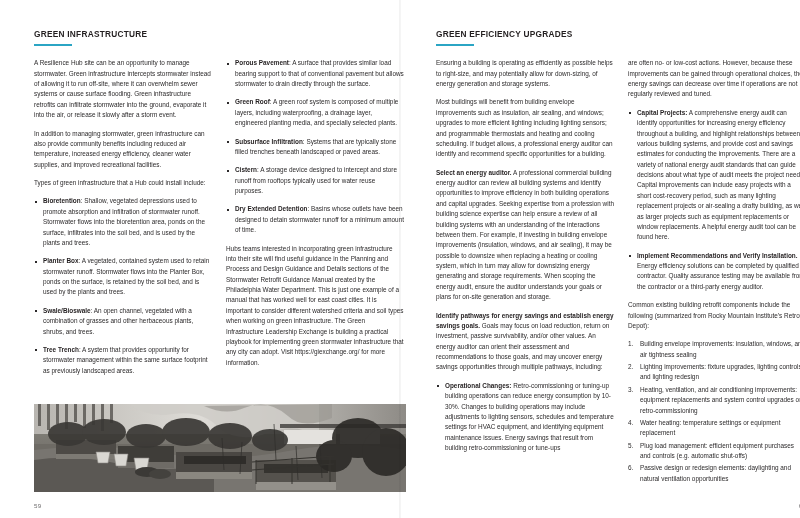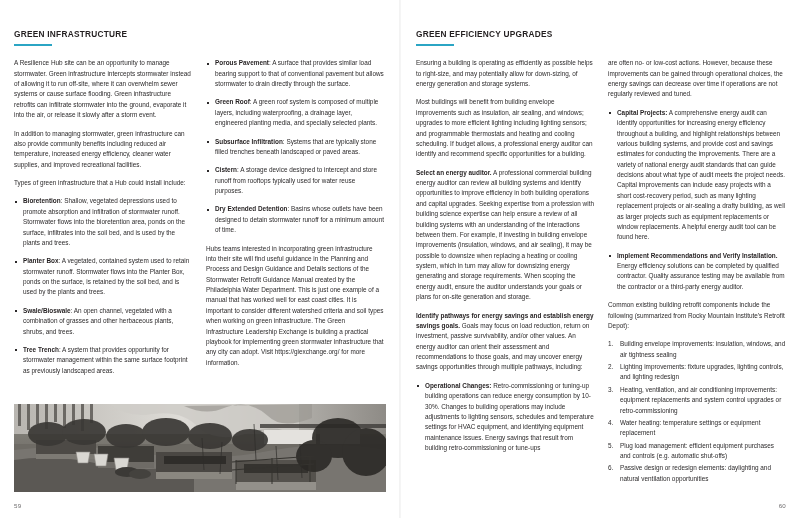--- a/index.html
+++ b/index.html
@@ -17,21 +17,21 @@
     display: flex;
     background: #ffffff;
     overflow: hidden;
   }
   .page {
     position: relative;
     width: 400px; height: 518px;
     background: #ffffff;
     padding: 0;
   }
-  .page-left  { padding: 30px 16px 0 14px; }
+  .page-left  { padding: 30px 16px 0 14px; margin-left: 20px; }
   .page-right { padding: 30px 14px 0 16px; }
 
   .gutter {
     position: absolute;
     left: 399px; top: 0;
     width: 2px; height: 518px;
     background: linear-gradient(to right, rgba(0,0,0,0.035), rgba(0,0,0,0.06), rgba(0,0,0,0.02));
     pointer-events: none;
   }
 

